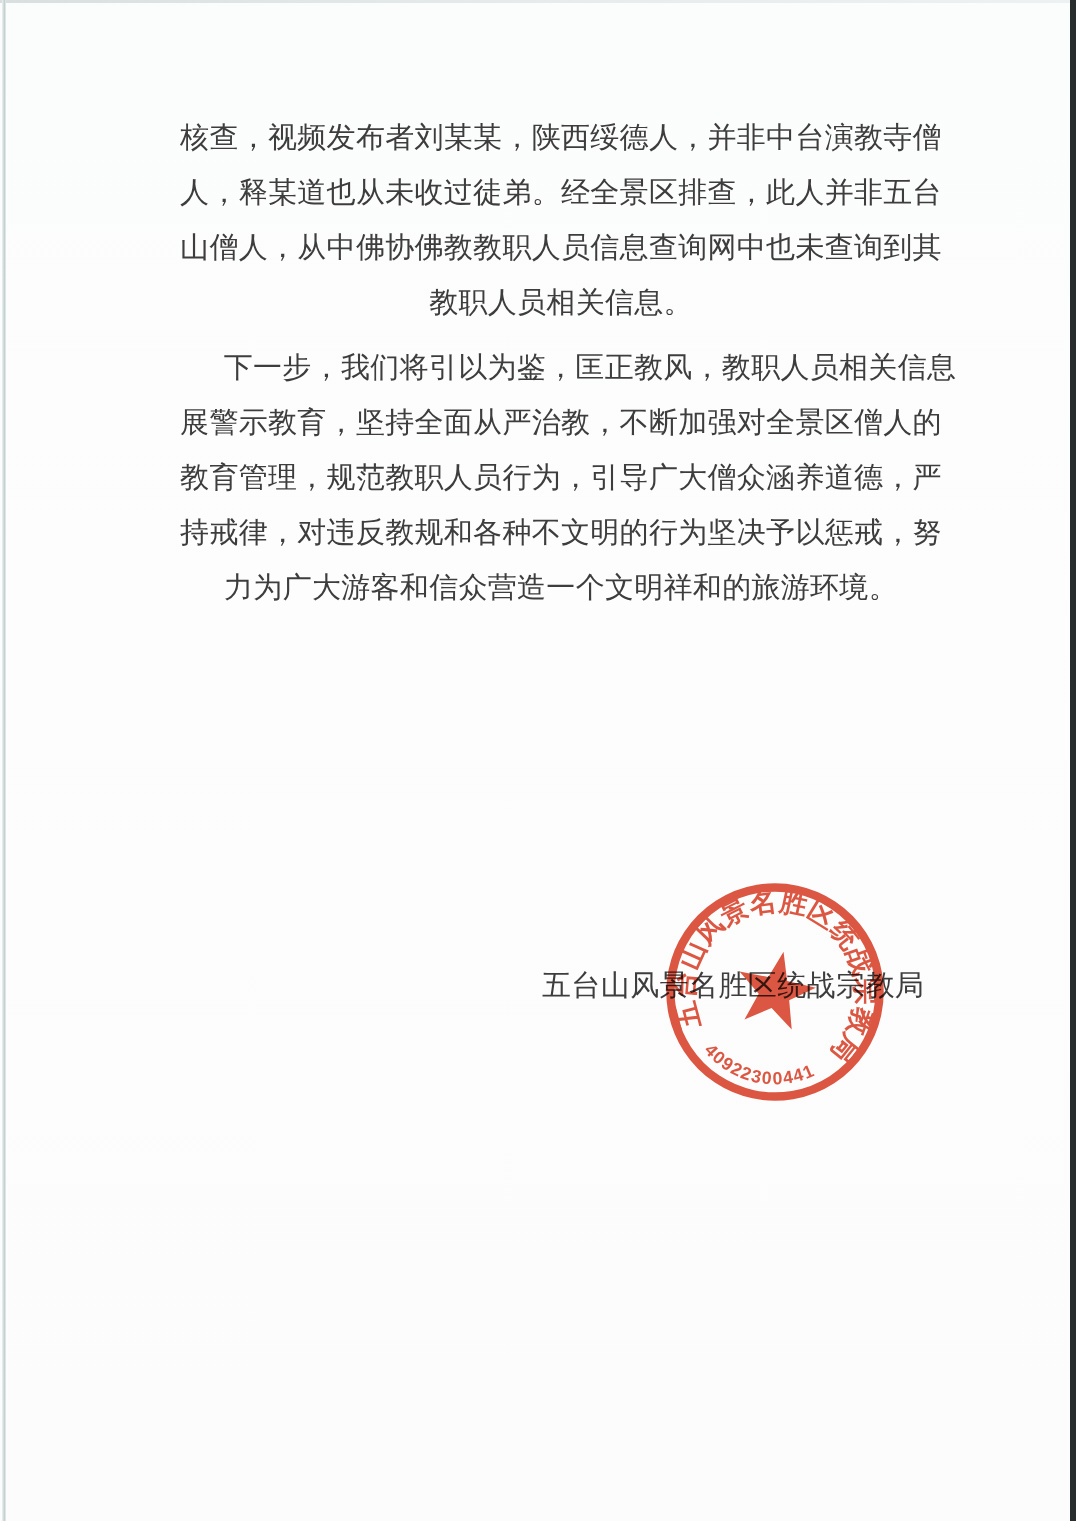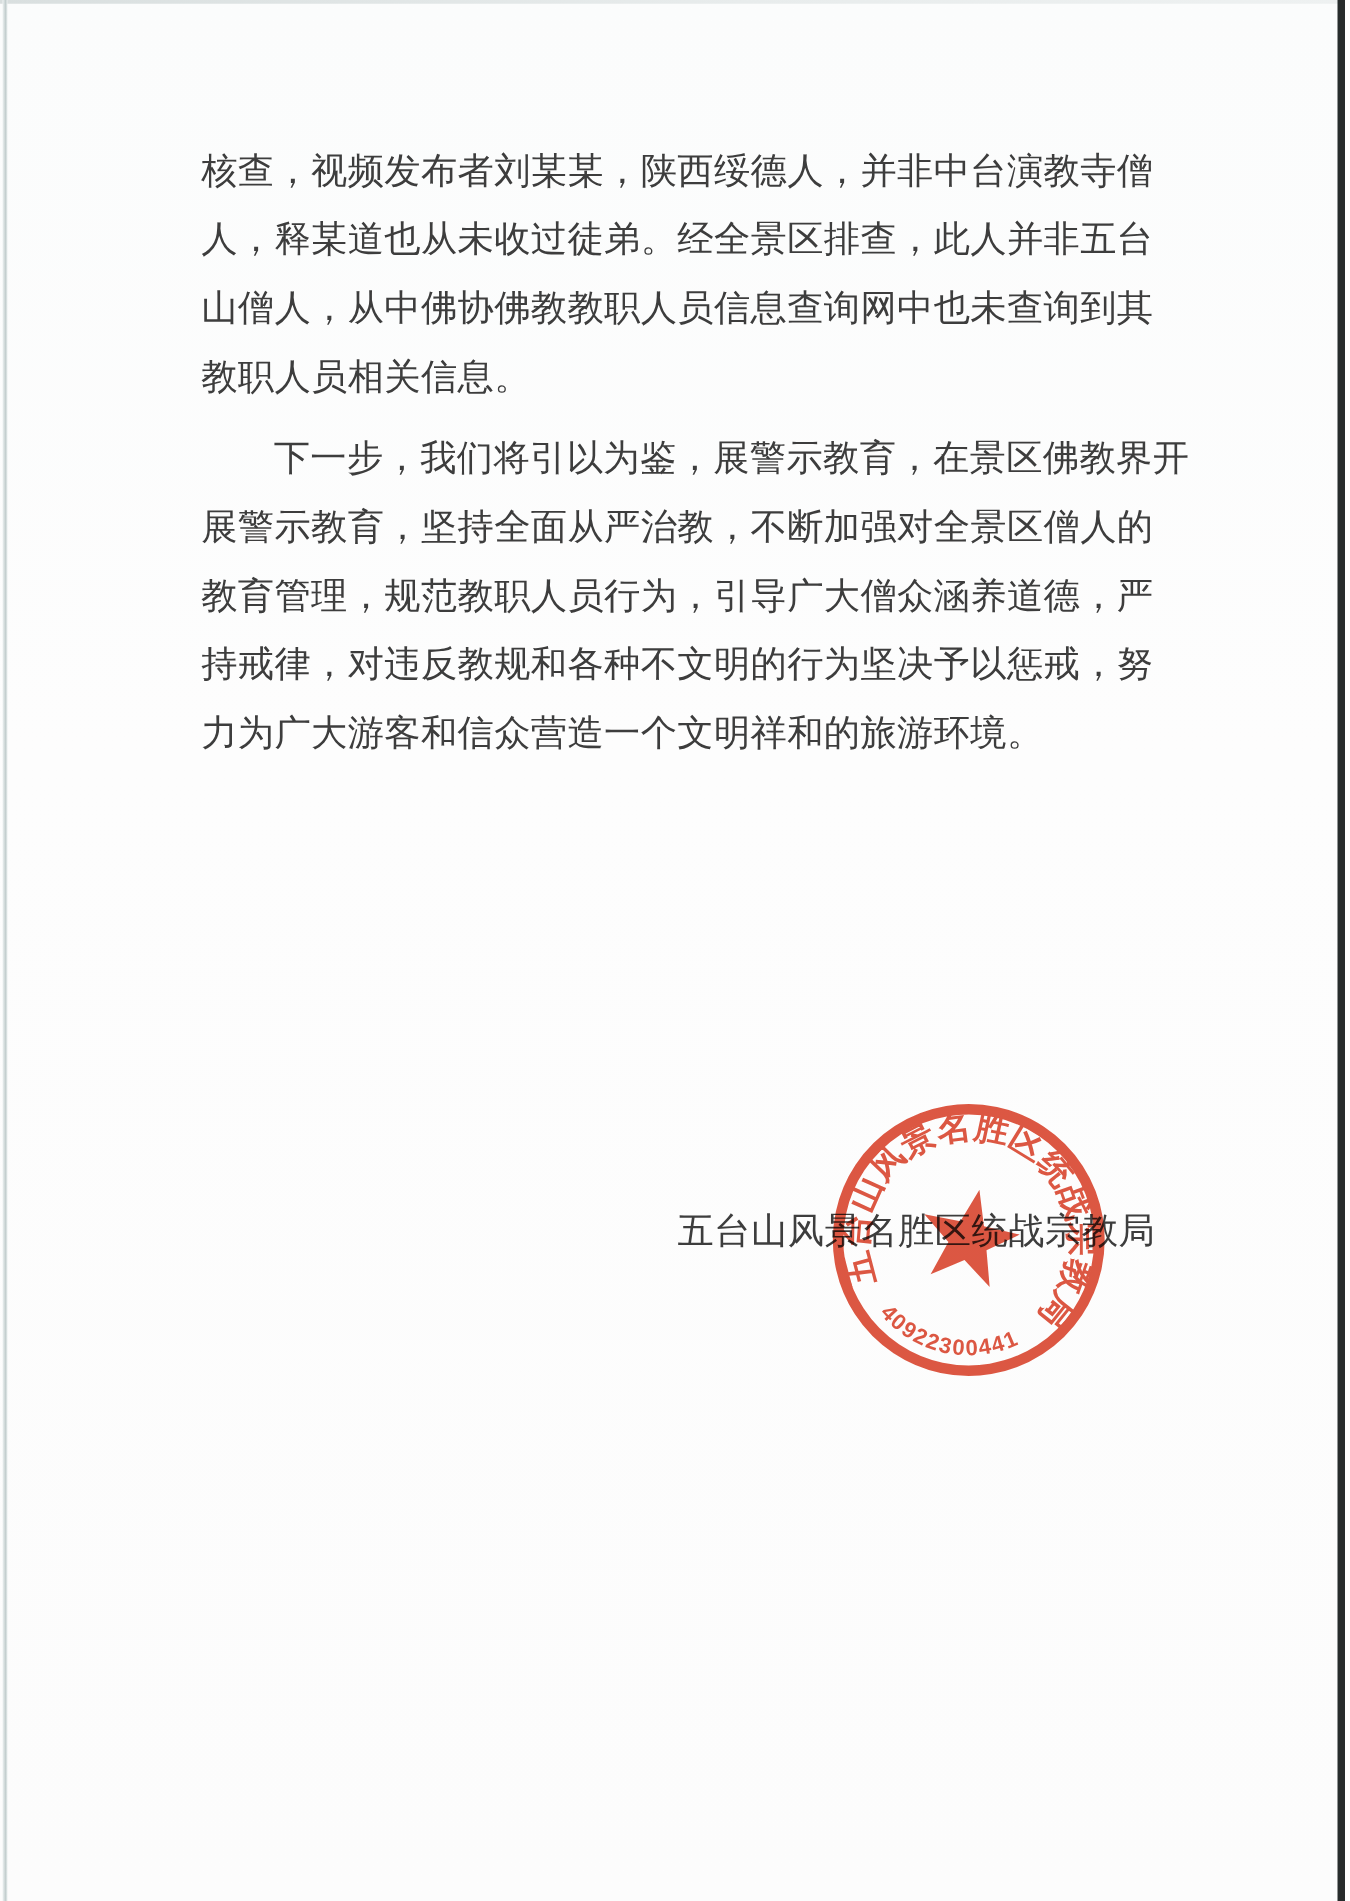--- a/index.html
+++ b/index.html
@@ -6,20 +6,21 @@
   body {
     width: 1080px; height: 1521px;
     background: #fdfdfd;
     position: relative;
     overflow: hidden;
     font-family: "Liberation Serif", "DejaVu Serif", serif;
   }
   .page {
     position: absolute; inset: 0;
     background: linear-gradient(180deg, #fbfcfc 0%, #fdfdfd 40%, #fcfcfc 100%);
+    text-align: center;
   }
   
   .edge-top {
     position: absolute; left: 0; top: 0; width: 1080px; height: 3px;
     background: linear-gradient(90deg, #d9dfdf 0%, #e8ecec 55%, #eef1f1 100%);
   }
   .edge-left {
     position: absolute; left: 2px; top: 0; bottom: 0; width: 4px;
     background: linear-gradient(90deg, #eef2f2, #c4cfcf 60%, #e9eeee);
   }
@@ -69,21 +70,21 @@
   <div class="edge-top"></div>
   <div class="edge-left"></div>
   <div class="edge-right-dark"></div>
   <div class="edge-right-white"></div>
 
   <div class="doc-body">
     <p>核查，视频发布者刘某某，陕西绥德人，并非中台演教寺僧
 人，释某道也从未收过徒弟。经全景区排查，此人并非五台
 山僧人，从中佛协佛教教职人员信息查询网中也未查询到其
 教职人员相关信息。</p>
-    <p class="indent">下一步，我们将引以为鉴，展警示教育，在景区佛教界开
+    <p class="indent">下一步，我们将引以为鉴，匡正教风，教职人员相关信息
 展警示教育，坚持全面从严治教，不断加强对全景区僧人的
 教育管理，规范教职人员行为，引导广大僧众涵养道德，严
 持戒律，对违反教规和各种不文明的行为坚决予以惩戒，努
 力为广大游客和信众营造一个文明祥和的旅游环境。</p>
   </div>
 
   <div class="signature">五台山风景名胜区统战宗教局</div>
 
   <div class="seal">
     <svg width="280" height="280" viewBox="0 0 300 300" xmlns="http://www.w3.org/2000/svg">

